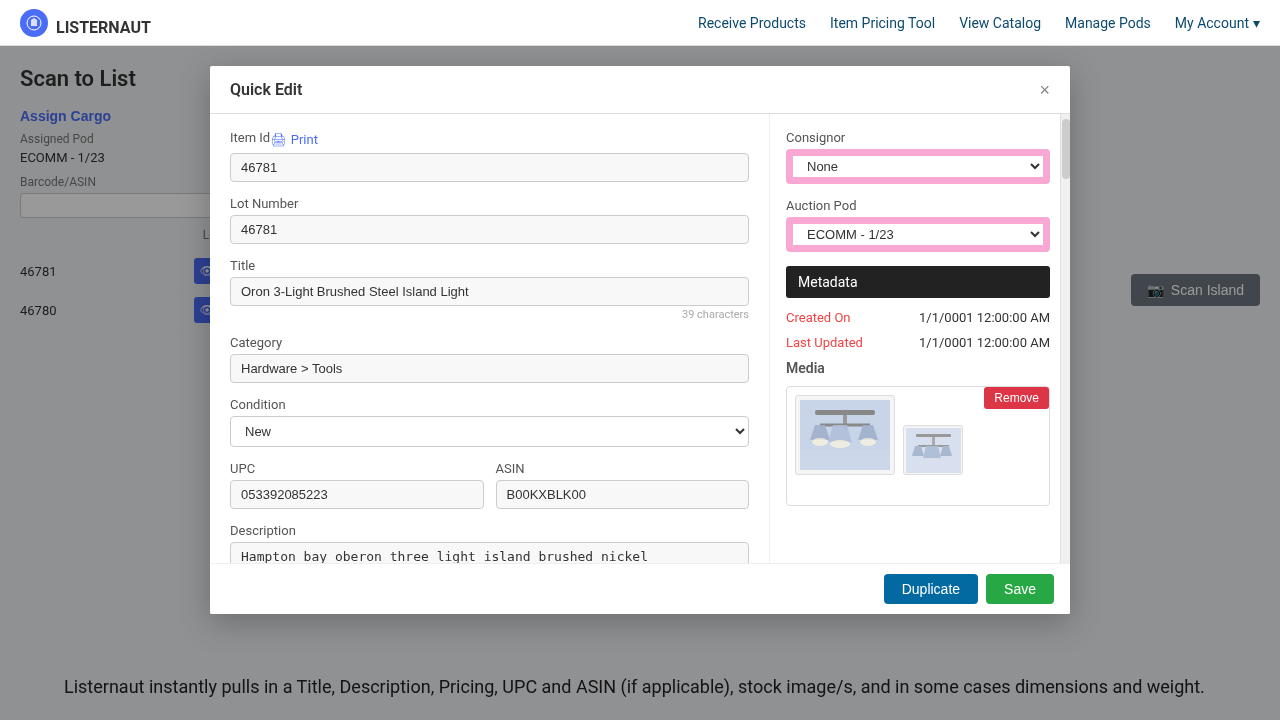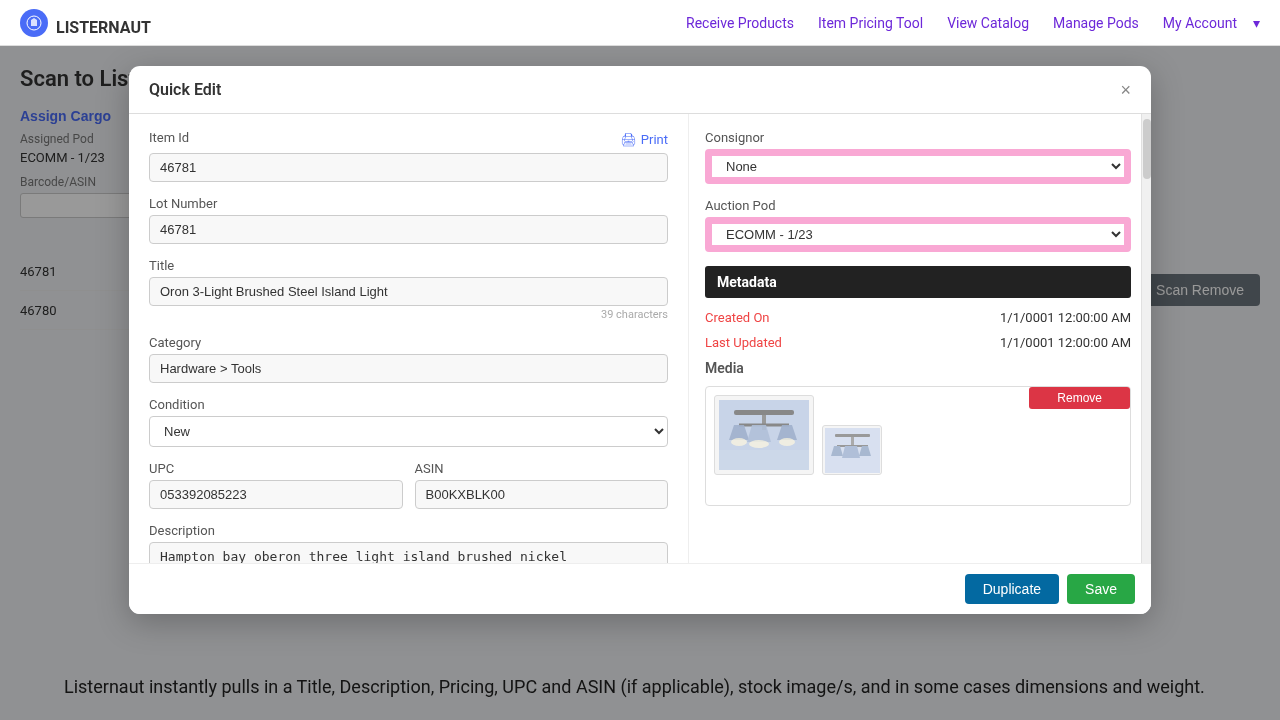--- a/index.html
+++ b/index.html
@@ -36,28 +36,28 @@
       color: white;
       font-size: 12px;
     }
     .navbar-links {
       display: flex;
       align-items: center;
       gap: 24px;
     }
     .navbar-links a {
       text-decoration: none;
-      color: #6d28d9;
+      color: #0c4a6e;
       font-size: 14px;
       cursor: pointer;
     }
     .navbar-links .my-account {
       display: flex;
       align-items: center;
-      gap: 16px;
+      gap: 4px;
     }
 
     
     .page-bg {
       background: #f0f2f5;
       padding: 20px;
       min-height: calc(720px - 46px);
       position: relative;
     }
     .page-title {
@@ -146,22 +146,22 @@
       top: 0; left: 0; right: 0; bottom: 0;
       background: rgba(0,0,0,0.4);
       display: flex;
       align-items: flex-start;
       justify-content: center;
       padding-top: 20px;
       z-index: 100;
     }
     .modal {
       background: #fff;
-      border-radius: 11px;
-      width: 1022px;
+      border-radius: 2px;
+      width: 860px;
       max-height: 560px;
       box-shadow: 0 8px 32px rgba(0,0,0,0.25);
       position: relative;
       overflow: hidden;
     }
     .modal-header {
       padding: 14px 20px;
       border-bottom: 1px solid #ddd;
       display: flex;
       align-items: center;
@@ -221,21 +221,20 @@
       text-align: right;
       font-size: 11px;
       color: #aaa;
       margin-top: 2px;
     }
 
     
     .item-id-row {
       display: flex;
       align-items: center;
-      justify-content: space-between;
       margin-bottom: 4px;
     }
     .print-link {
       font-size: 13px;
       color: #4a6cf7;
       text-decoration: none;
       cursor: pointer;
       display: flex;
       align-items: center;
       gap: 4px;
@@ -275,21 +274,21 @@
       color: #333;
       appearance: auto;
     }
 
     
     .metadata-header {
       background: #222;
       color: #fff;
       padding: 8px 12px;
       font-size: 14px;
-      font-weight: 700;
+      font-weight: 400;
       border-radius: 3px;
       margin-bottom: 12px;
     }
     .meta-row {
       display: flex;
       justify-content: space-between;
       align-items: center;
       margin-bottom: 10px;
     }
     .meta-key {
@@ -319,21 +318,21 @@
       display: flex;
       align-items: center;
       justify-content: center;
     }
 
     .remove-btn {
       background: #dc3545;
       color: white;
       border: none;
       border-radius: 3px;
-      padding: 4px 28px;
+      padding: 4px 10px;
       font-size: 12px;
       cursor: pointer;
       position: absolute;
       right: 0;
       top: 0;
     }
 
     
     .modal-footer {
       padding: 10px 16px;
@@ -451,21 +450,21 @@
         <span class="lot-item-num">46780</span>
         <button class="lot-eye-btn">
           <span>👁</span>
         </button>
       </div>
     </div>
   </div>
 
   <button class="scan-product-btn">
     <span>📷</span>
-    <span>Scan Remove</span>
+    <span>Scan Island</span>
   </button>
 
   <div class="modal-overlay">
     <div class="modal">
 
       <div class="modal-header">
         <span class="modal-title">Quick Edit</span>
         <button class="modal-close">×</button>
       </div>
 

